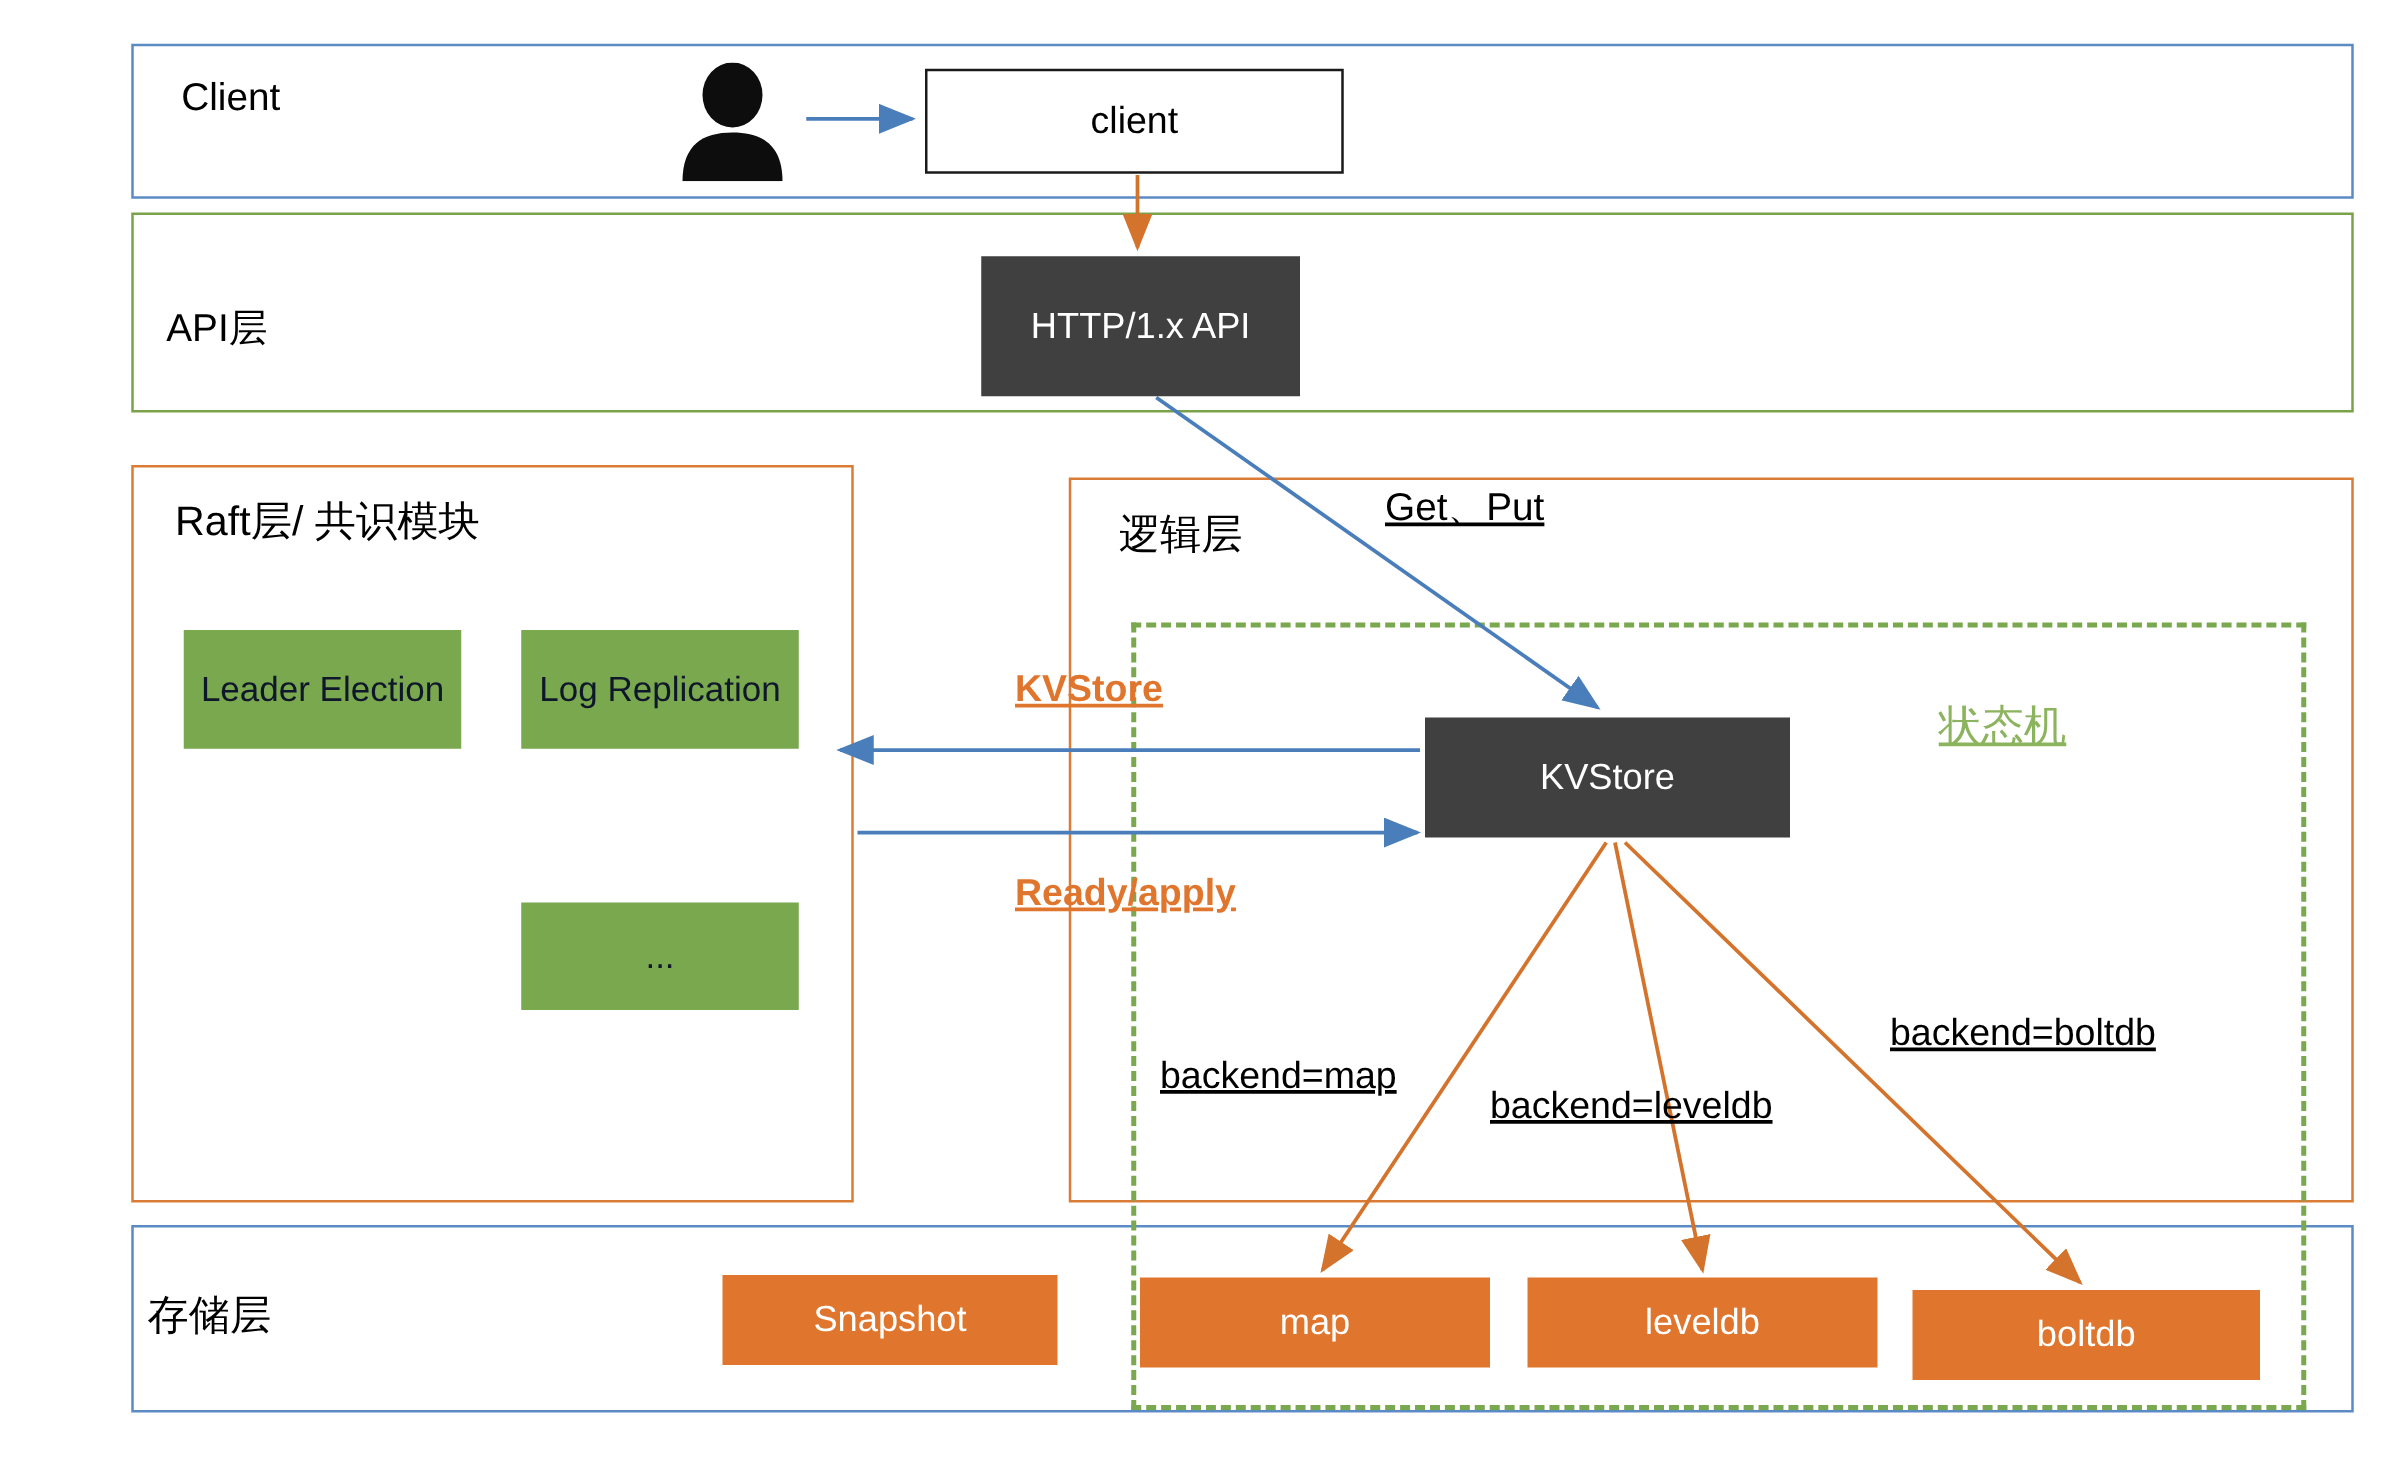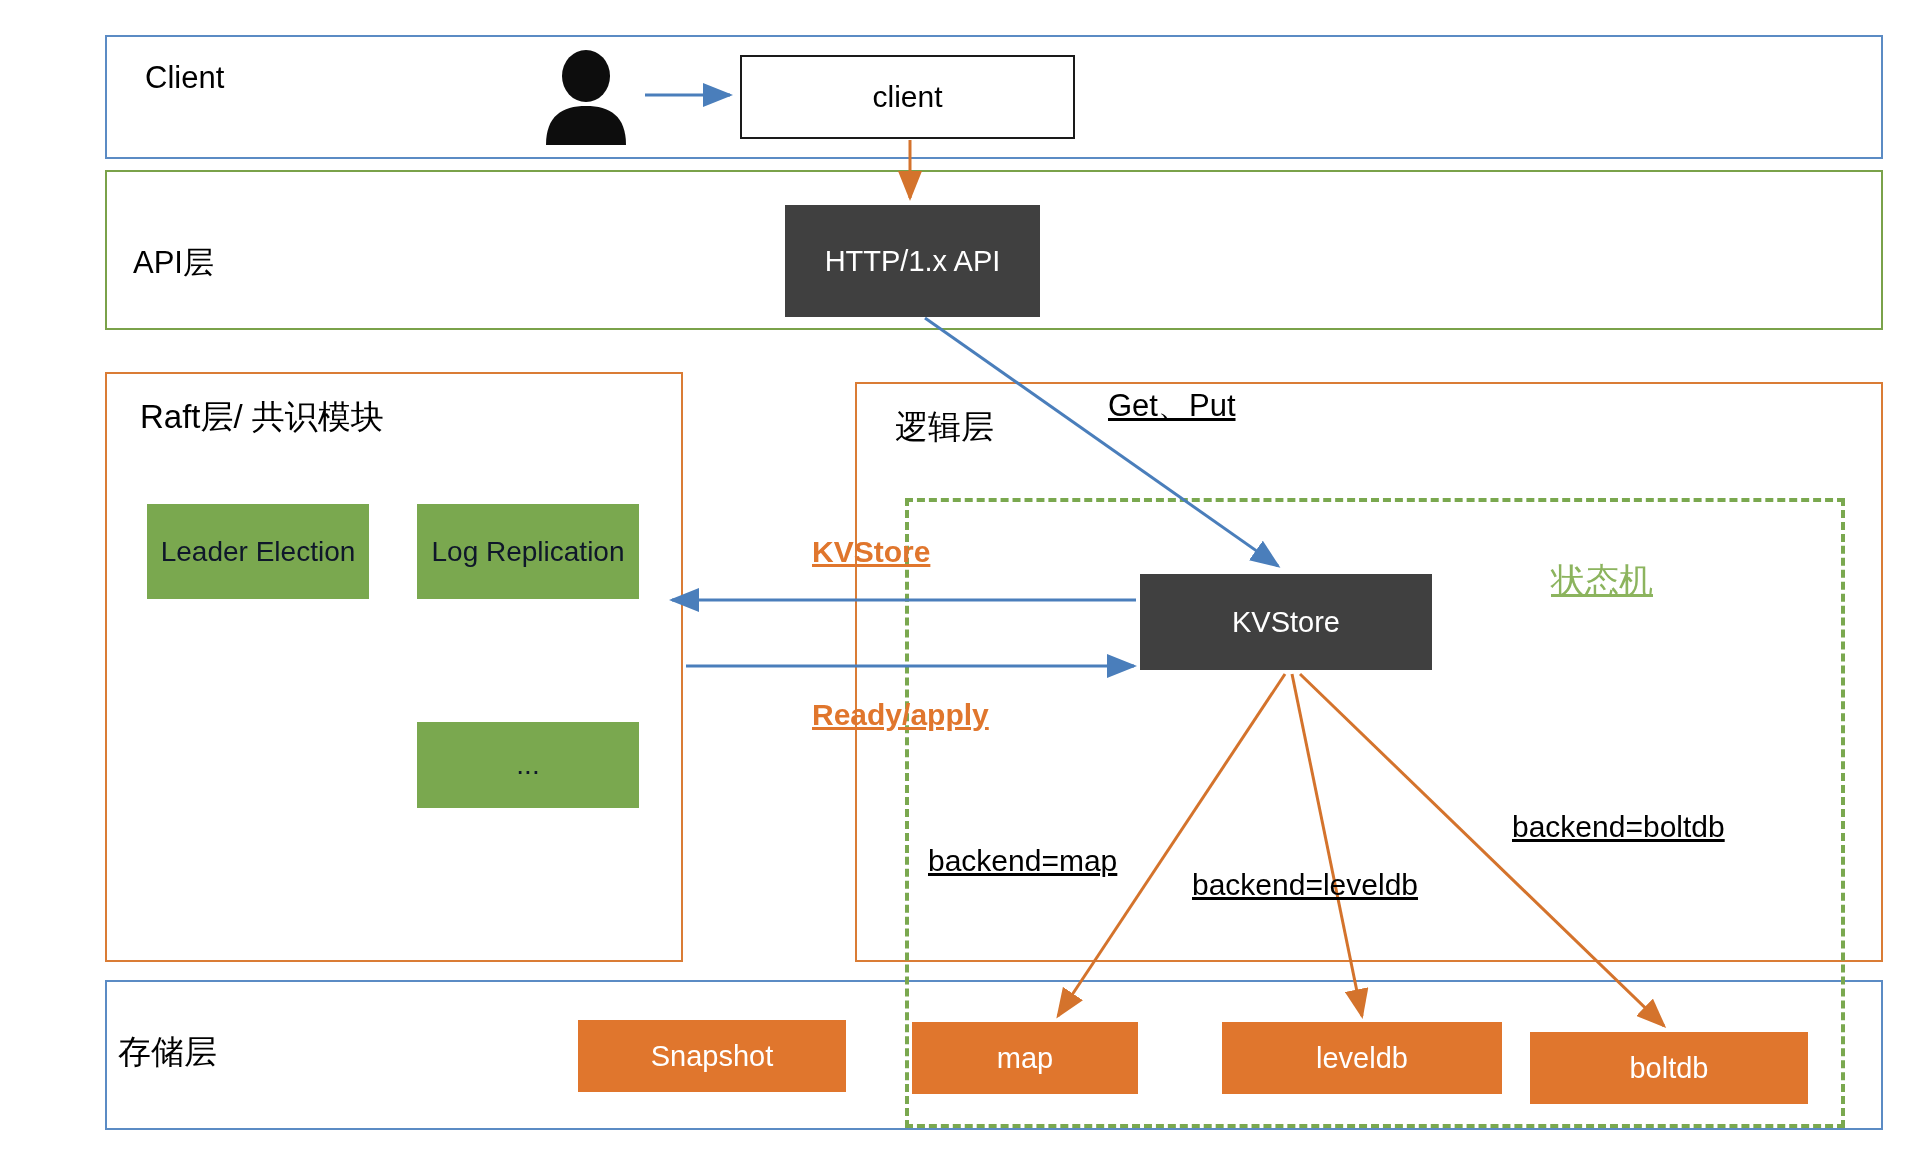--- a/index.html
+++ b/index.html
@@ -34,21 +34,21 @@
   #http-box{left:785px;top:205px;width:255px;height:112px;}
   #kvstore-box{left:1140px;top:574px;width:292px;height:96px;}
 
   #leader-election{left:147px;top:504px;width:222px;height:95px;}
   #log-replication{left:417px;top:504px;width:222px;height:95px;}
   #membership{left:147px;top:712px;width:222px;height:96px;}
   #etc-box{left:417px;top:722px;width:222px;height:86px;}
 
   #wal-box{left:270px;top:1020px;width:268px;height:72px;}
   #snapshot-box{left:578px;top:1020px;width:268px;height:72px;}
-  #map-box{left:912px;top:1022px;width:226px;height:72px;}
+  #map-box{left:912px;top:1022px;width:280px;height:72px;}
   #leveldb-box{left:1222px;top:1022px;width:280px;height:72px;}
   #boltdb-box{left:1530px;top:1032px;width:278px;height:72px;}
 
   
   #state-machine-region{position:absolute;left:905px;top:498px;width:940px;height:630px;
       border:4px dashed #7aa84f;box-sizing:border-box;background:transparent;}
   #state-machine-label{position:absolute;left:1551px;top:558px;font-size:34px;color:#8cb45e;}
 
   
   .ftext{position:absolute;white-space:nowrap;text-decoration:underline;}

